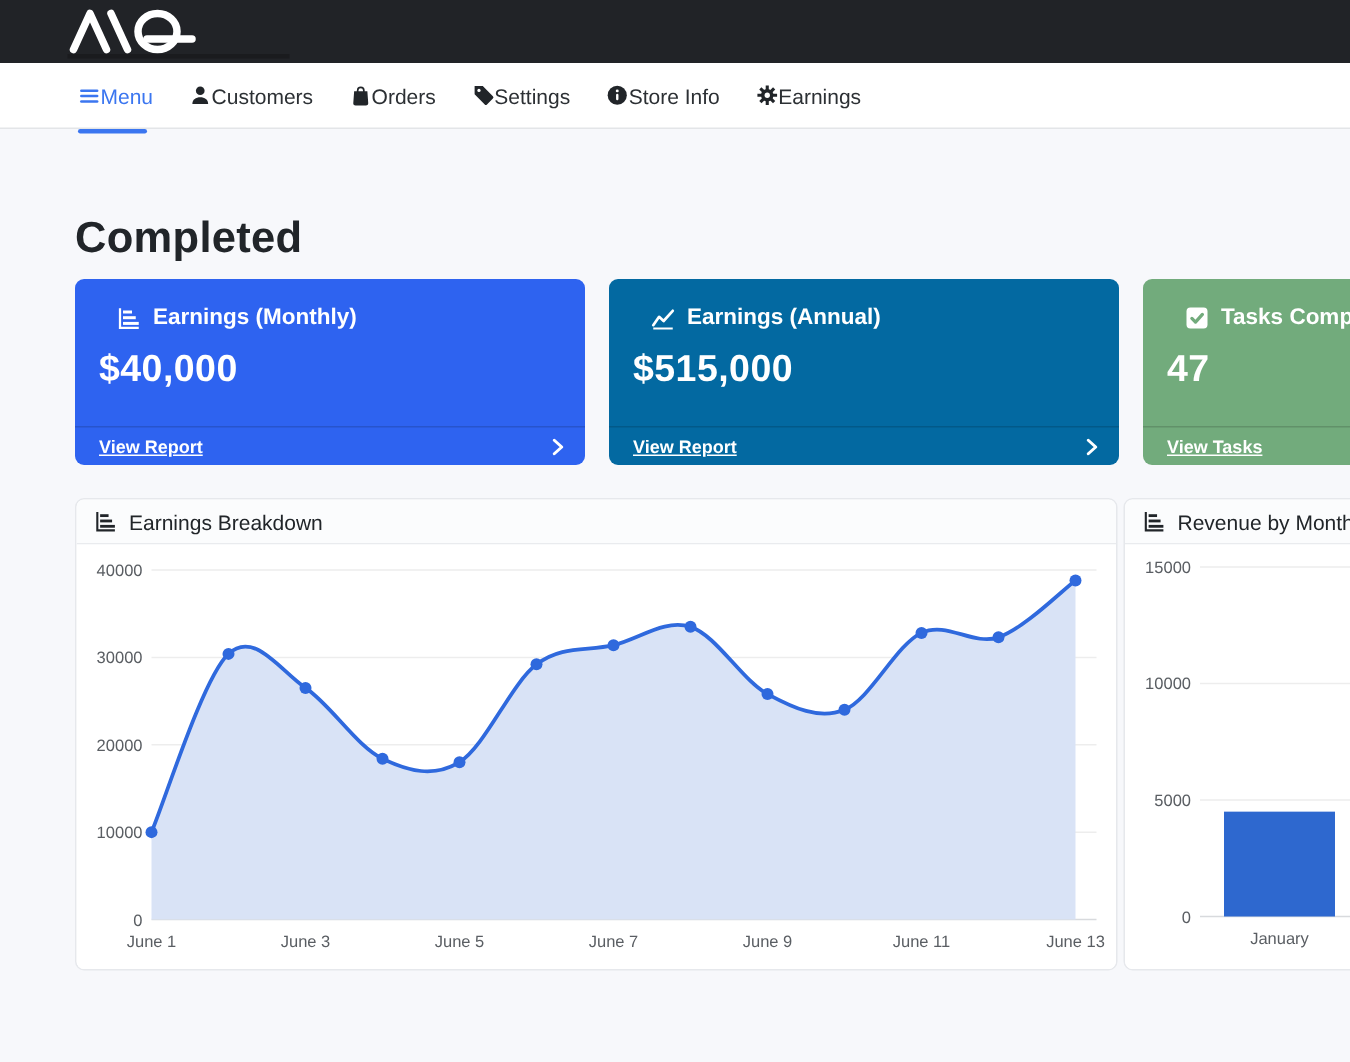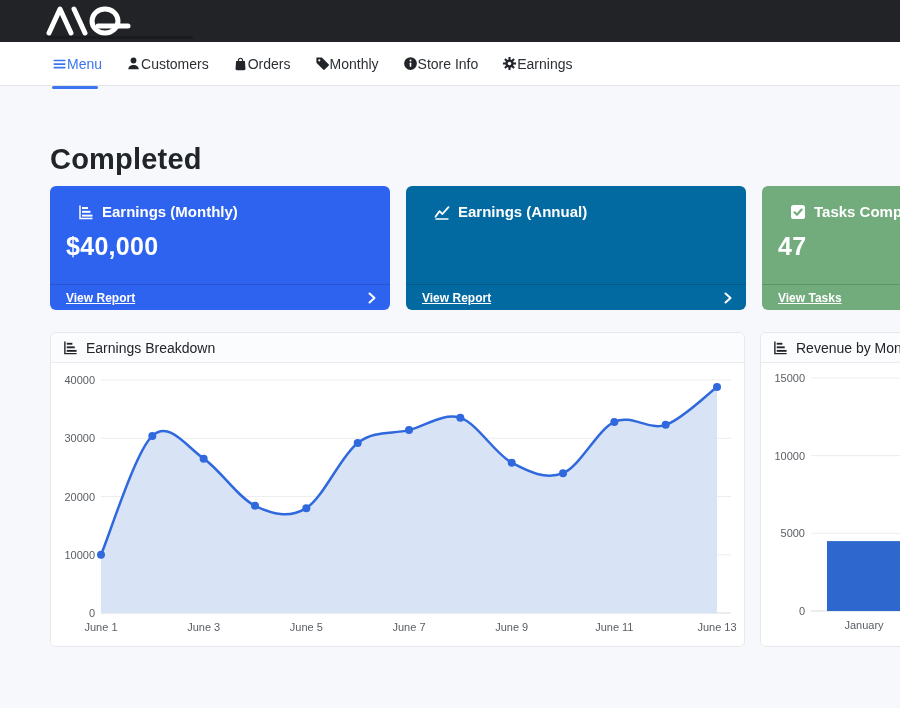--- a/index.html
+++ b/index.html
@@ -23,21 +23,21 @@
   .page-title { margin:57px 0 10px 50px; font-size:29px; font-weight:bold; color:#212529; letter-spacing:.2px; }
 
   .cards-row { display:flex; gap:16px; margin-left:50px; }
   .stat-card { position:relative; width:340px; height:124px; border-radius:6px; color:#fff; flex:none; overflow:hidden; }
   .stat-head { display:flex; align-items:center; gap:8px; padding:17px 16px 0 28px; font-size:15px; font-weight:bold; }
   .stat-value { padding:12px 16px 0 16px; font-size:25px; font-weight:bold; letter-spacing:.3px; }
   .stat-footer { position:absolute; left:0; right:0; bottom:0; height:26px; border-top:1px solid rgba(0,0,0,.15);
                  display:flex; align-items:center; justify-content:space-between; padding:0 14px 0 16px; }
   .stat-link { font-size:12px; font-weight:bold; color:#fff; text-decoration:underline; cursor:pointer; }
 
-  .charts-row { display:flex; gap:15px; margin:22px 0 0 50px; }
+  .charts-row { display:flex; gap:4px; margin:22px 0 0 50px; }
   .chart-card { width:695px; height:315px; background:#fff; border:1px solid #e6e8ec; border-radius:6px; flex:none; overflow:hidden; }
   .chart-header { height:30px; display:flex; align-items:center; gap:8px; padding:0 12px; background:#fbfcfd;
                   border-bottom:1px solid #e9ebee; font-size:14px; color:#212529; }
   .chart-body { height:283px; background:#fff; }
   svg text { font-family:"Liberation Sans", sans-serif; }
 </style>
 </head>
 <body>
 
 <div class="topbar">
@@ -83,21 +83,21 @@
       <path fill="#212529" fill-rule="evenodd" d="M5.2 5.2V4.6a2.8 2.8 0 0 1 5.6 0v.6h1.9l.6 8.1a1.7 1.7 0 0 1-1.7 1.9H4.4a1.7 1.7 0 0 1-1.7-1.9l.6-8.1h1.9zm1.2 0h3.2v-.6a1.6 1.6 0 0 0-3.2 0z"></path>
     </svg>
     <span>Orders</span>
   </div>
 
   <div class="nav-item">
     <svg width="15" height="15" viewBox="0 0 16 16">
       <path fill="#212529" d="M1.5 1.5h5.8l7.2 7.2a1.1 1.1 0 0 1 0 1.6l-4.2 4.2a1.1 1.1 0 0 1-1.6 0L1.5 7.3z"></path>
       <circle cx="4.6" cy="4.6" r="1.15" fill="#ffffff"></circle>
     </svg>
-    <span>Monthly</span>
+    <span>Settings</span>
   </div>
 
   <div class="nav-item">
     <svg width="15" height="15" viewBox="0 0 16 16">
       <circle cx="8" cy="8" r="6.8" fill="#212529"></circle>
       <circle cx="8" cy="4.9" r="1.05" fill="#ffffff"></circle>
       <rect x="7.15" y="6.9" width="1.7" height="4.7" rx="0.85" fill="#ffffff"></rect>
     </svg>
     <span>Store Info</span>
   </div>
@@ -143,20 +143,21 @@
   </div>
 
   <div class="stat-card" style="background-color: #0369a1;">
     <div class="stat-head">
       <svg width="16" height="16" viewBox="0 0 16 16">
         <path d="M1.5 12.8 L5.4 7.2 L8.4 10 L14.5 3.2" stroke="#ffffff" stroke-width="1.8" fill="none" stroke-linecap="round" stroke-linejoin="round"></path>
         <path d="M1.5 15 H14.5" stroke="#ffffff" stroke-width="1.4" fill="none"></path>
       </svg>
       <span>Earnings (Annual)</span>
     </div>
+    <div class="stat-value">$515,000</div>
     <div class="stat-footer">
       <span class="stat-link">View Report</span>
       <svg width="8" height="12" viewBox="0 0 8 12">
         <path d="M1.5 1.5 L6.5 6 L1.5 10.5" stroke="#ffffff" stroke-width="2" fill="none" stroke-linecap="round" stroke-linejoin="round"></path>
       </svg>
     </div>
   </div>
 
   <div class="stat-card" style="background-color: rgb(114, 171, 124);">
     <div class="stat-head">

